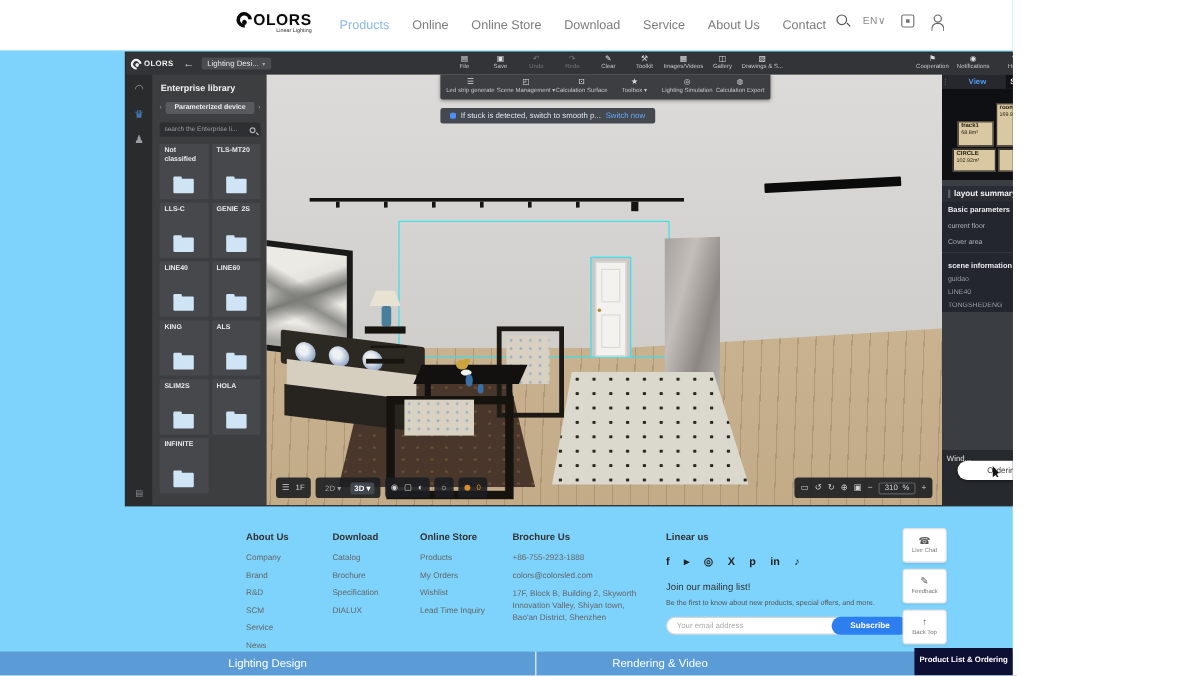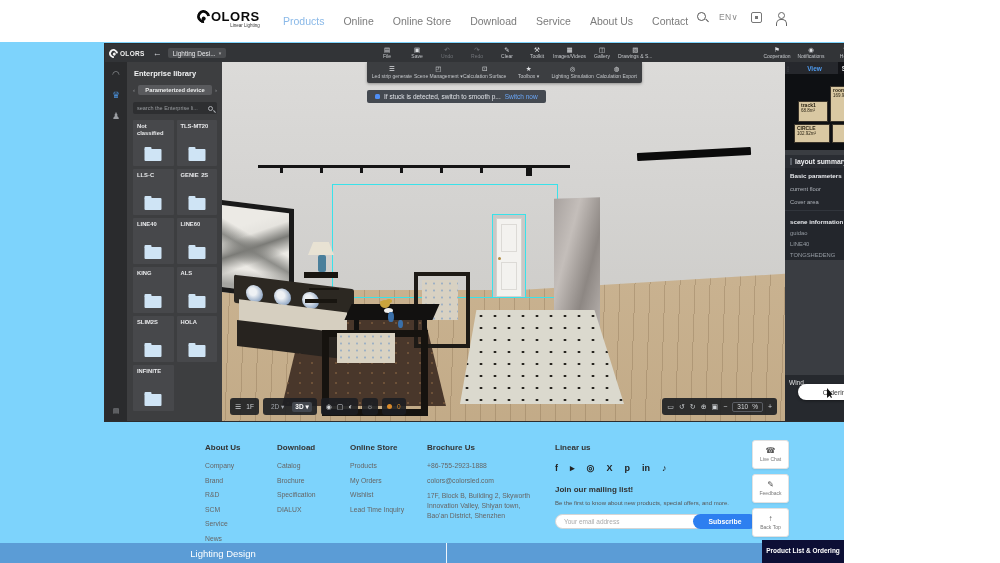--- a/index.html
+++ b/index.html
@@ -172,21 +172,21 @@
   .footer-cols{position:absolute;left:205px;top:443px;display:flex}
   .fcol{display:flex;flex-direction:column}
   .fcol .fc-title{font-size:8px;font-weight:700;color:#333;margin-bottom:10px}
   .fcol .f-link{font-size:6.8px;color:#666;margin-bottom:7.5px;cursor:pointer;white-space:nowrap}
   .fcol .f-text{font-size:6.8px;color:#666;margin-bottom:7.5px;line-height:1.5}
   .fcol.c1{width:72px}.fcol.c2{width:73px}.fcol.c3{width:77px}.fcol.c4{width:128px}
   .fcol.c4 .f-text{white-space:normal;width:115px}
   .follow-block{width:215px}
   .social-row{display:flex;gap:12px;margin:2px 0 12px}
   .soc{font-size:9px;font-weight:700;color:#222;cursor:pointer;line-height:1}
-  .mail-title{font-size:8px;font-weight:700;color:#333;margin-bottom:6px}
+  .mail-title{font-size:8px;font-weight:400;color:#333;margin-bottom:6px}
   .mail-sub{font-size:6px;color:#555;margin-bottom:8px;white-space:nowrap}
   .mail-row{display:flex;align-items:center}
   .mail-input{width:150px;height:15px;border:1px solid #d5d5d5;border-radius:8px;font-size:6.5px;padding:0 8px;color:#444;outline:none;font-family:"Liberation Sans",sans-serif}
   .mail-input::placeholder{color:#aaa}
   .subscribe{width:64px;height:15px;margin-left:-12px;background:#2d7ff0;border:none;border-radius:8px;color:#fff;font-size:6.8px;font-weight:700;cursor:pointer;font-family:"Liberation Sans",sans-serif}
   .float-widget{position:absolute;left:752px;top:440px;display:flex;flex-direction:column;gap:5px}
   .fw-box{width:37px;height:29px;background:#fff;border:1px solid #e2e2e2;border-radius:3px;box-shadow:0 1px 2px rgba(0,0,0,.07);display:flex;flex-direction:column;align-items:center;justify-content:center;cursor:pointer;gap:1px}
   .fw-ic{font-size:8px;color:#555;line-height:1}
   .fw-lb{font-size:5px;color:#777}
 
@@ -616,16 +616,17 @@
         <span class="fw-lb">Feedback</span>
       </div>
       <div class="fw-box">
         <span class="fw-ic">↑</span>
         <span class="fw-lb">Back Top</span>
       </div>
     </div>
 
   <div class="bottombar">
       <div class="bseg s2">Lighting Design</div>
+      <div class="bseg s3">Rendering &amp; Video</div>
     </div>
   <div class="bdark">Product List &amp; Ordering</div>
 
 </div>
 
 </body></html>

